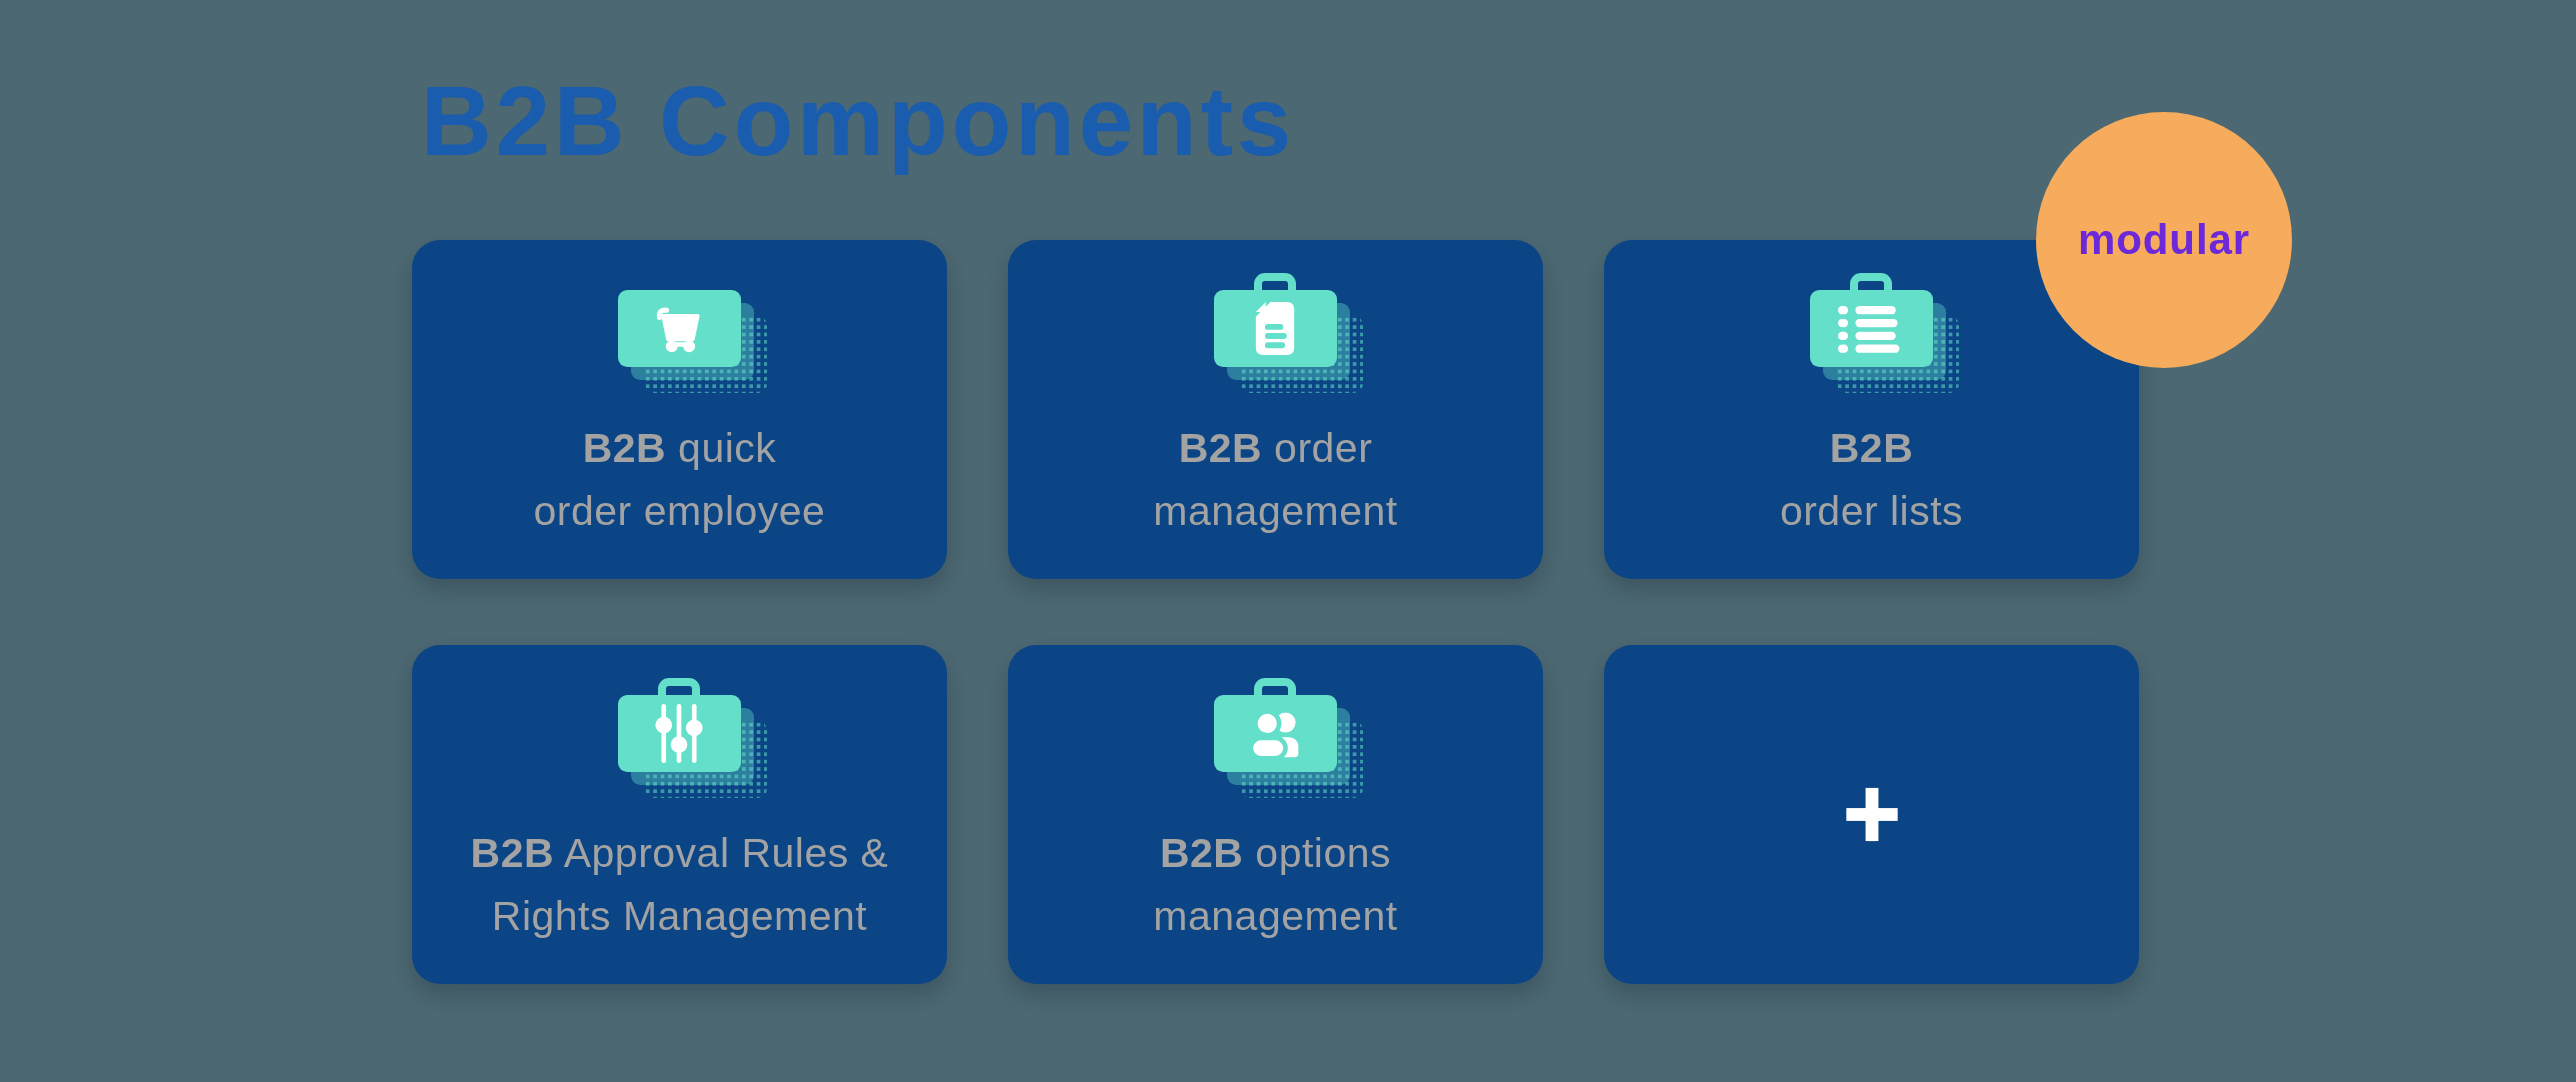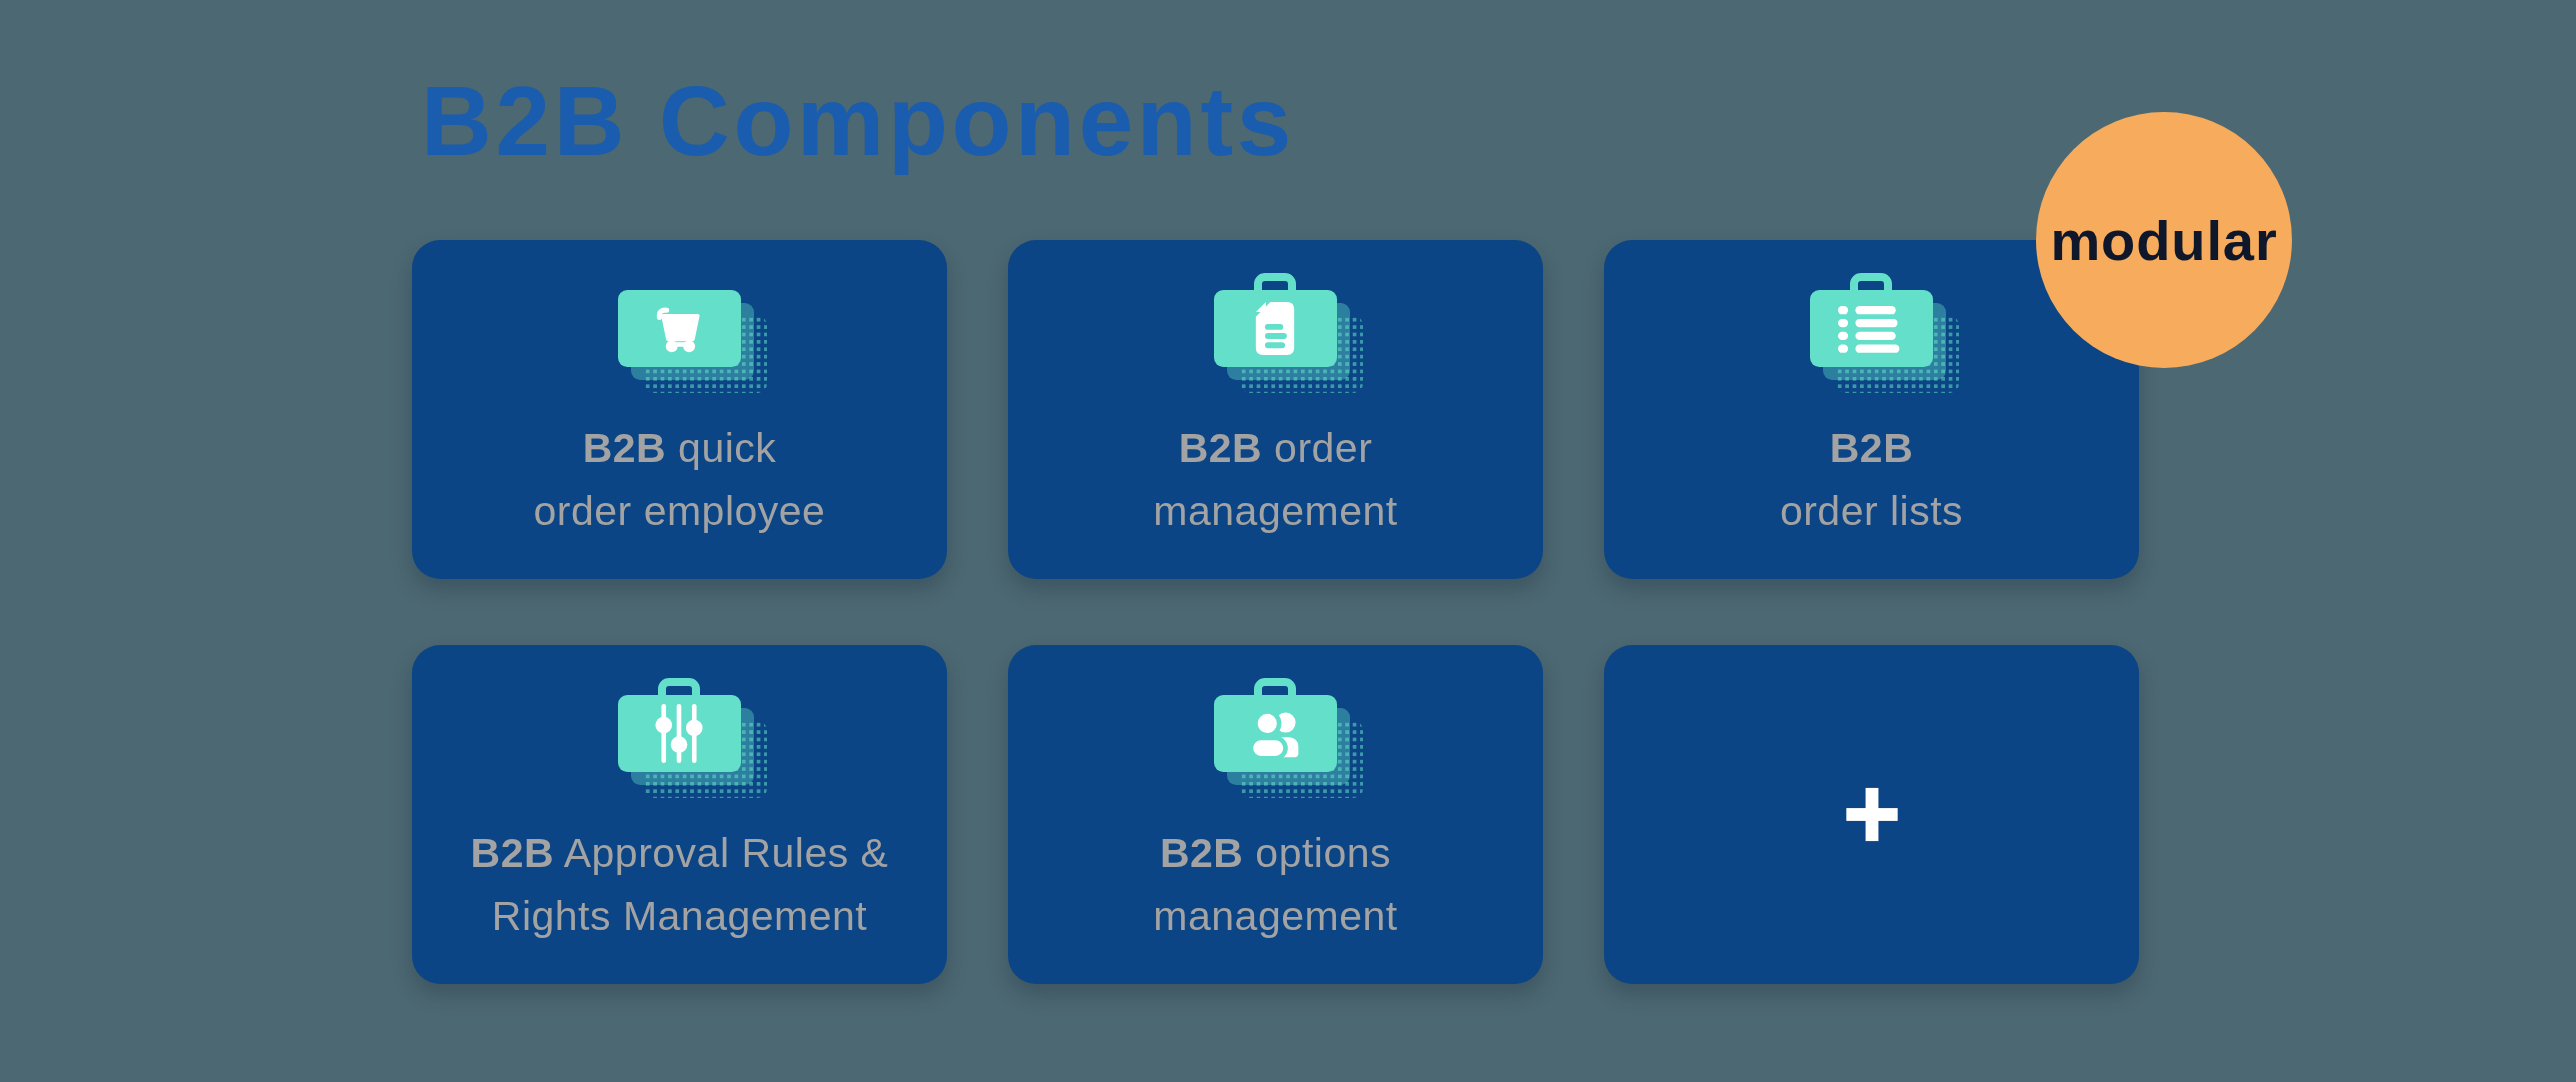--- a/index.html
+++ b/index.html
@@ -10,21 +10,21 @@
   .title{
     position:absolute;left:408px;top:59px;margin:13px;
     font-size:98px;font-weight:700;letter-spacing:3.7px;line-height:1;
     color:#1A5CAD;
   }
   .badge{
     position:absolute;left:2036px;top:112px;width:256px;height:256px;
     border-radius:50%;background:#F6AB5D;z-index:6;
     display:flex;align-items:center;justify-content:center;
   }
-  .badge span{color:#0f172a;font-size:56px;font-weight:700;letter-spacing:0.9px;}
+  .badge span{color:#6d28d9;font-size:42px;font-weight:700;letter-spacing:0.9px;}
   .grid{
     position:absolute;left:412px;top:240px;
     display:grid;grid-template-columns:repeat(3,535px);
     grid-auto-rows:339px;column-gap:61px;row-gap:66px;
   }
   .card{
     position:relative;background:#0B4585;border-radius:28px;
     box-shadow:0 11px 20px rgba(14,30,52,0.25);
   }
   .iconwrap{

